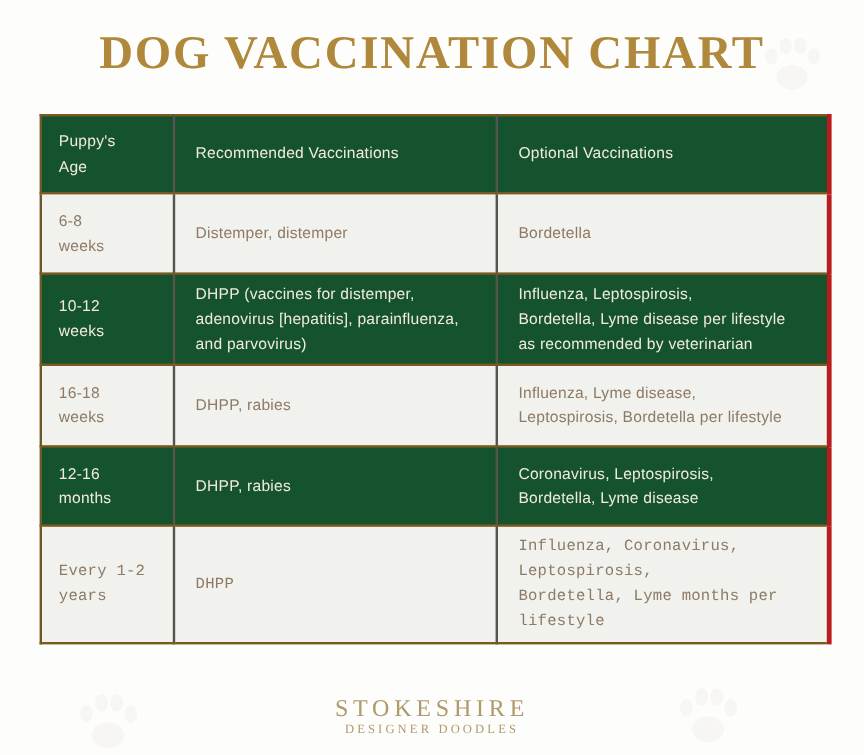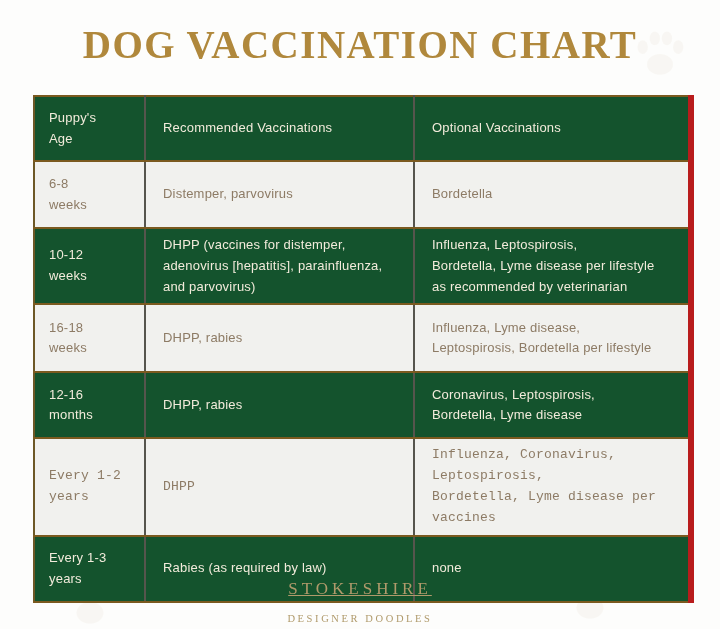--- a/index.html
+++ b/index.html
@@ -44,21 +44,21 @@
     padding: 6px 6px 6px 17px;
     border-top: 2px solid #7b5a1f;
     border-bottom: 2px solid #7b5a1f;
     border-left: 2px solid #56554d;
     border-right: 2px solid #56554d;
     text-align: left;
     font-weight: normal;
   }
   .vax th:first-child, .vax td:first-child { padding-left: 14px; }
   .vax th:first-child, .vax td:first-child { border-left: 2px solid #6d5826; }
-  .vax th:last-child, .vax td:last-child { border-right: 6px solid #b91c1c; }
+  .vax th:last-child, .vax td:last-child { border-right: 4px solid #b91c1c; }
 
   tr.gold  { background: #14532d; }
   tr.gold th, tr.gold td { color: #f2ebdb; }
   tr.light { background: #f1f1ee; padding-left: 39px; }
   tr.light td { color: #8d7b65; }
 
   tr.r-head { height: 65px; }
   tr.r0 { height: 67px; }
   tr.r1 { height: 72px; margin-left: 16px; }
   tr.r2 { height: 68px; }
@@ -67,29 +67,28 @@
   tr.r5 { height: 66px; }
 
   .footer {
     position: absolute;
     top: 580px; left: 0; width: 720px;
     text-align: center;
     color: #b09a6b;
     font-family: "Liberation Serif", serif;
   }
   .footer .brand {
-    font-size: 17px;
+    font-size: 20px;
     letter-spacing: 4px;
     line-height: 1.1;
-    text-decoration: underline;
   }
   .footer .tagline {
     font-size: 10.5px;
     letter-spacing: 2.6px;
-    margin-top: 14px;
+    margin-top: 1px;
   }
 
   .paw {
     position: absolute;
     opacity: 0.045;
     pointer-events: none;
   }
   .paw svg { display: block; }
 </style>
 </head>
@@ -153,21 +152,21 @@
       <th>Puppy's
 Age</th>
       <th>Recommended Vaccinations</th>
       <th>Optional Vaccinations</th>
     </tr>
   </thead>
   <tbody>
     <tr class="light r0">
       <td>6-8
 weeks</td>
-      <td>Distemper, parvovirus</td>
+      <td>Distemper, distemper</td>
       <td>Bordetella</td>
     </tr>
     <tr class="gold r1">
       <td>10-12
 weeks</td>
       <td>DHPP (vaccines for distemper,
 adenovirus [hepatitis], parainfluenza,
 and parvovirus)</td>
       <td>Influenza, Leptospirosis,
 Bordetella, Lyme disease per lifestyle
@@ -185,27 +184,21 @@
 months</td>
       <td>DHPP, rabies</td>
       <td>Coronavirus, Leptospirosis,
 Bordetella, Lyme disease</td>
     </tr>
     <tr class="light r4">
       <td>Every 1-2
 years</td>
       <td>DHPP</td>
       <td>Influenza, Coronavirus, Leptospirosis,
-Bordetella, Lyme disease per vaccines</td>
-    </tr>
-    <tr class="gold r5">
-      <td>Every 1-3
-years</td>
-      <td>Rabies (as required by law)</td>
-      <td>none</td>
+Bordetella, Lyme months per lifestyle</td>
     </tr>
   </tbody>
 </table>
 
 <div class="footer">
   <div class="brand">STOKESHIRE</div>
   <div class="tagline">DESIGNER DOODLES</div>
 </div>
 
 </body></html>

